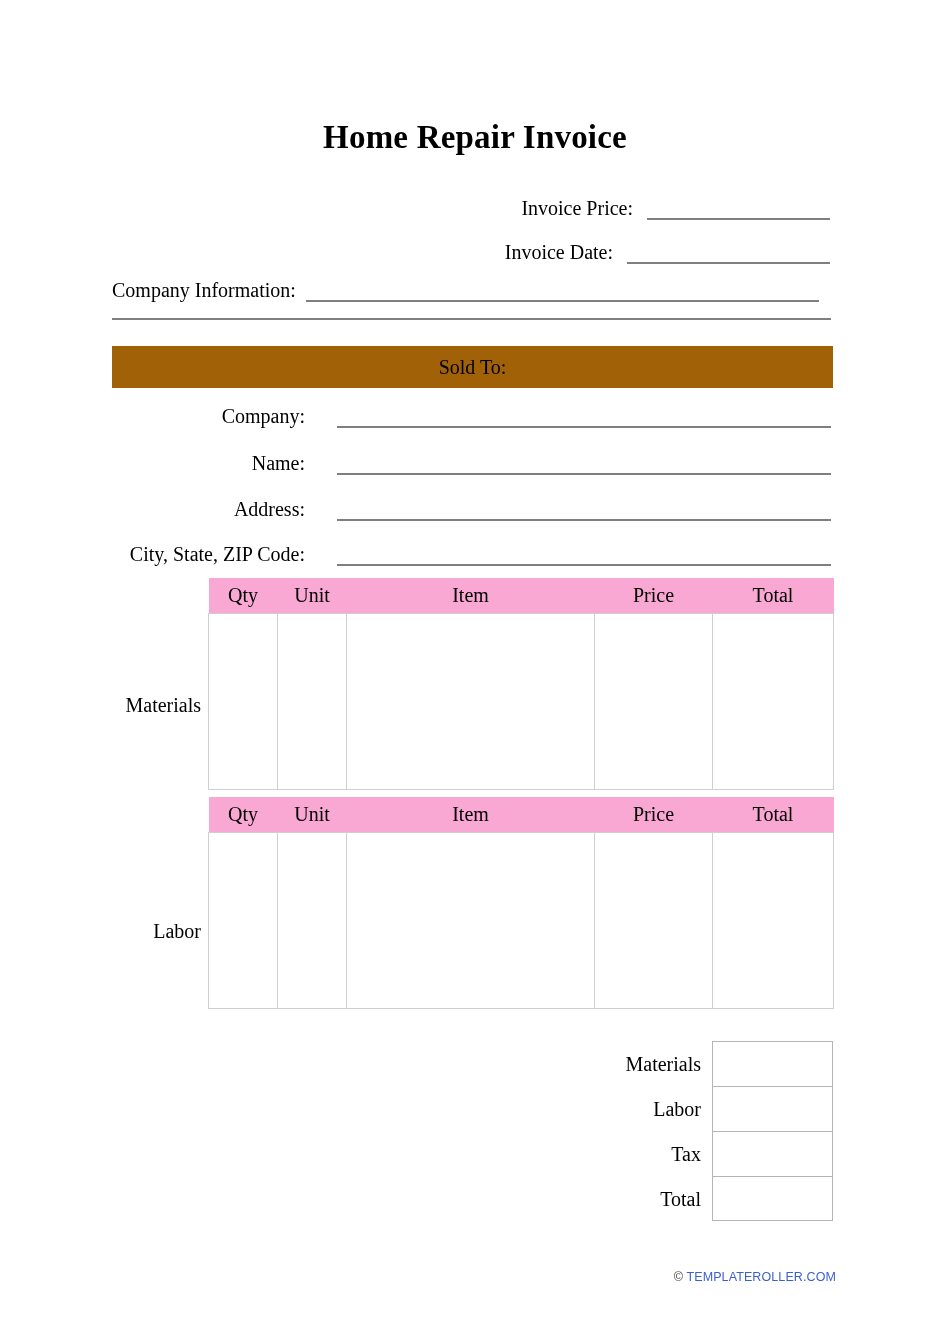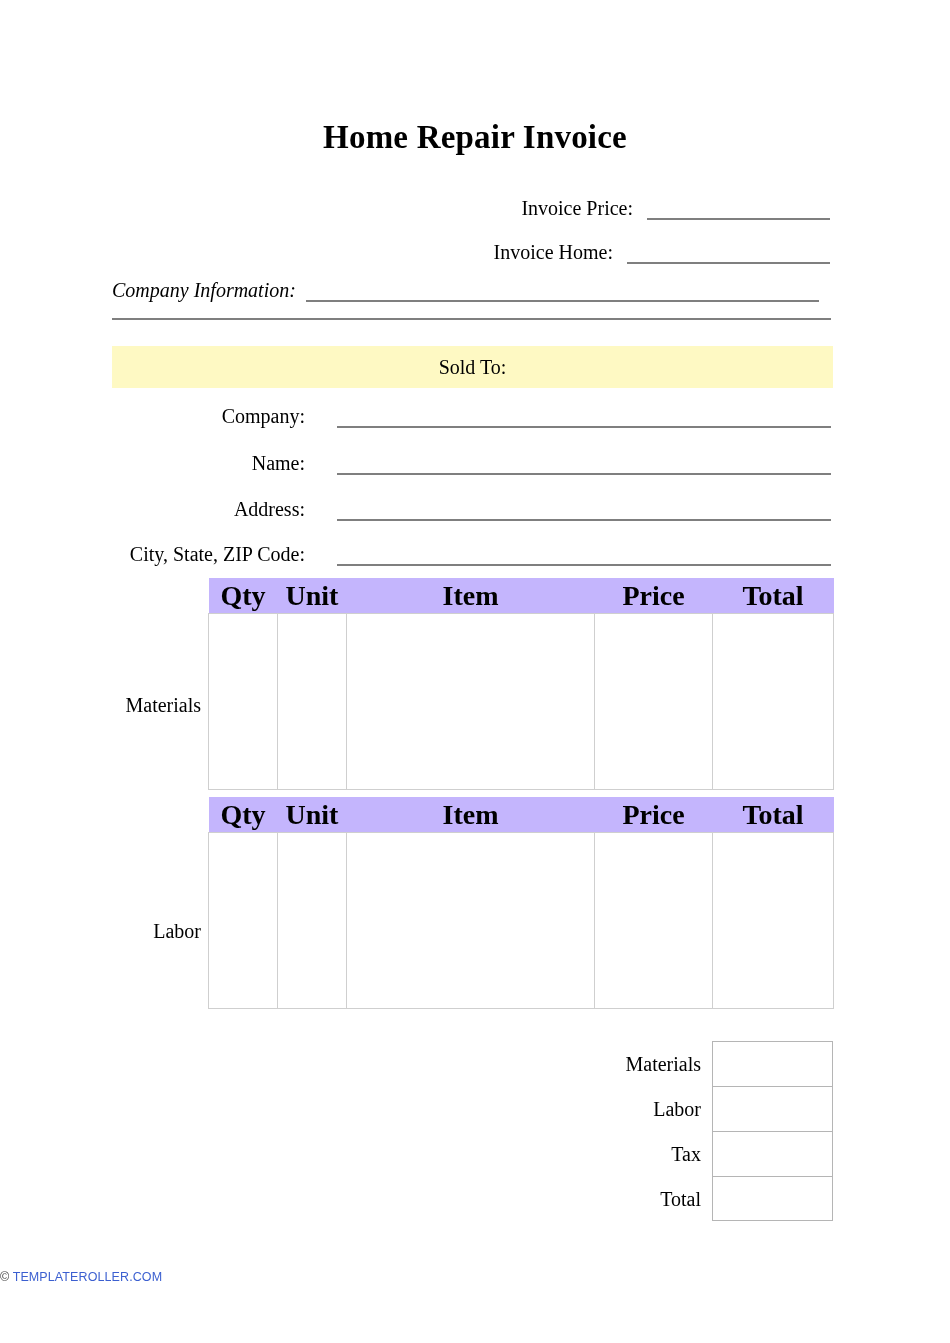--- a/index.html
+++ b/index.html
@@ -53,40 +53,40 @@
     height: 22px;
     flex: none;
   }
 
   #f-invnum      { left: 330px; top: 188px; width: 500px; justify-content: flex-end; }
   #f-invnum .ruled { width: 183px; margin-left: 14px; }
 
   #f-invdate     { left: 330px; top: 232px; width: 500px; justify-content: flex-end; }
   #f-invdate .ruled { width: 203px; margin-left: 14px; }
 
-  #f-company     { left: 112px; top: 270px; width: 720px; font-style: italic; }
+  #f-company     { left: 112px; top: 270px; width: 720px; }
   #f-company .ruled { width: 513px; margin-left: 10px; }
 
   .company-line2 {
     position: absolute;
     left: 112px;
     top: 312px;
     width: 719px;
     border-bottom: 2px solid #7f7f7f;
     height: 0;
   }
 
   
   .soldto-bar {
     position: absolute;
     left: 112px;
     top: 340px;
     width: 721px;
     height: 42px;
-    background: #fef9c3;
+    background: #a16207;
     display: flex;
     align-items: center;
     justify-content: center;
     font-size: 20px;
     text-align: right;
   }
 
   
   .st-row {
     position: absolute;
@@ -128,23 +128,23 @@
     position: absolute;
     left: 208px;
     width: 625px;
     border-collapse: collapse;
     table-layout: fixed;
   }
   #tbl-materials { top: 572px; }
   #tbl-labor     { top: 791px; }
 
   .itable th {
-    background: #c4b5fd;
-    font-weight: bold;
-    font-size: 28px;
+    background: #f9a8d4;
+    font-weight: normal;
+    font-size: 20px;
     height: 35px;
     border: none;
     padding: 0;
     text-align: center;
   }
   .itable td {
     border: 1px solid #cfcfcf;
     padding: 0;
     height: 175px;
   }
@@ -187,21 +187,21 @@
   .totals-row:last-child .t-box {
     border-bottom: 1px solid #b5b5b5;
   }
 
   
   .footer {
     position: absolute;
     left: 0;
     top: 1264px;
     width: 950px;
-    text-align: left;
+    text-align: right;
     padding-right: 114px;
     box-sizing: border-box;
     font-family: "Liberation Sans", "DejaVu Sans", sans-serif;
     font-size: 12.5px;
     color: #3b5fd0;
     letter-spacing: 0.1px;
   }
   .footer .copy {
     color: #444444;
   }
@@ -212,21 +212,21 @@
 <div class="page">
 
   <div class="title">Home Repair Invoice</div>
 
   <div class="top-field" id="f-invnum">
     <span class="lbl">Invoice Price:</span>
     <span class="ruled"></span>
   </div>
 
   <div class="top-field" id="f-invdate">
-    <span class="lbl">Invoice Home:</span>
+    <span class="lbl">Invoice Date:</span>
     <span class="ruled"></span>
   </div>
 
   <div class="top-field" id="f-company">
     <span class="lbl">Company Information:</span>
     <span class="ruled"></span>
   </div>
   <div class="company-line2"></div>
 
   <div class="soldto-bar">

